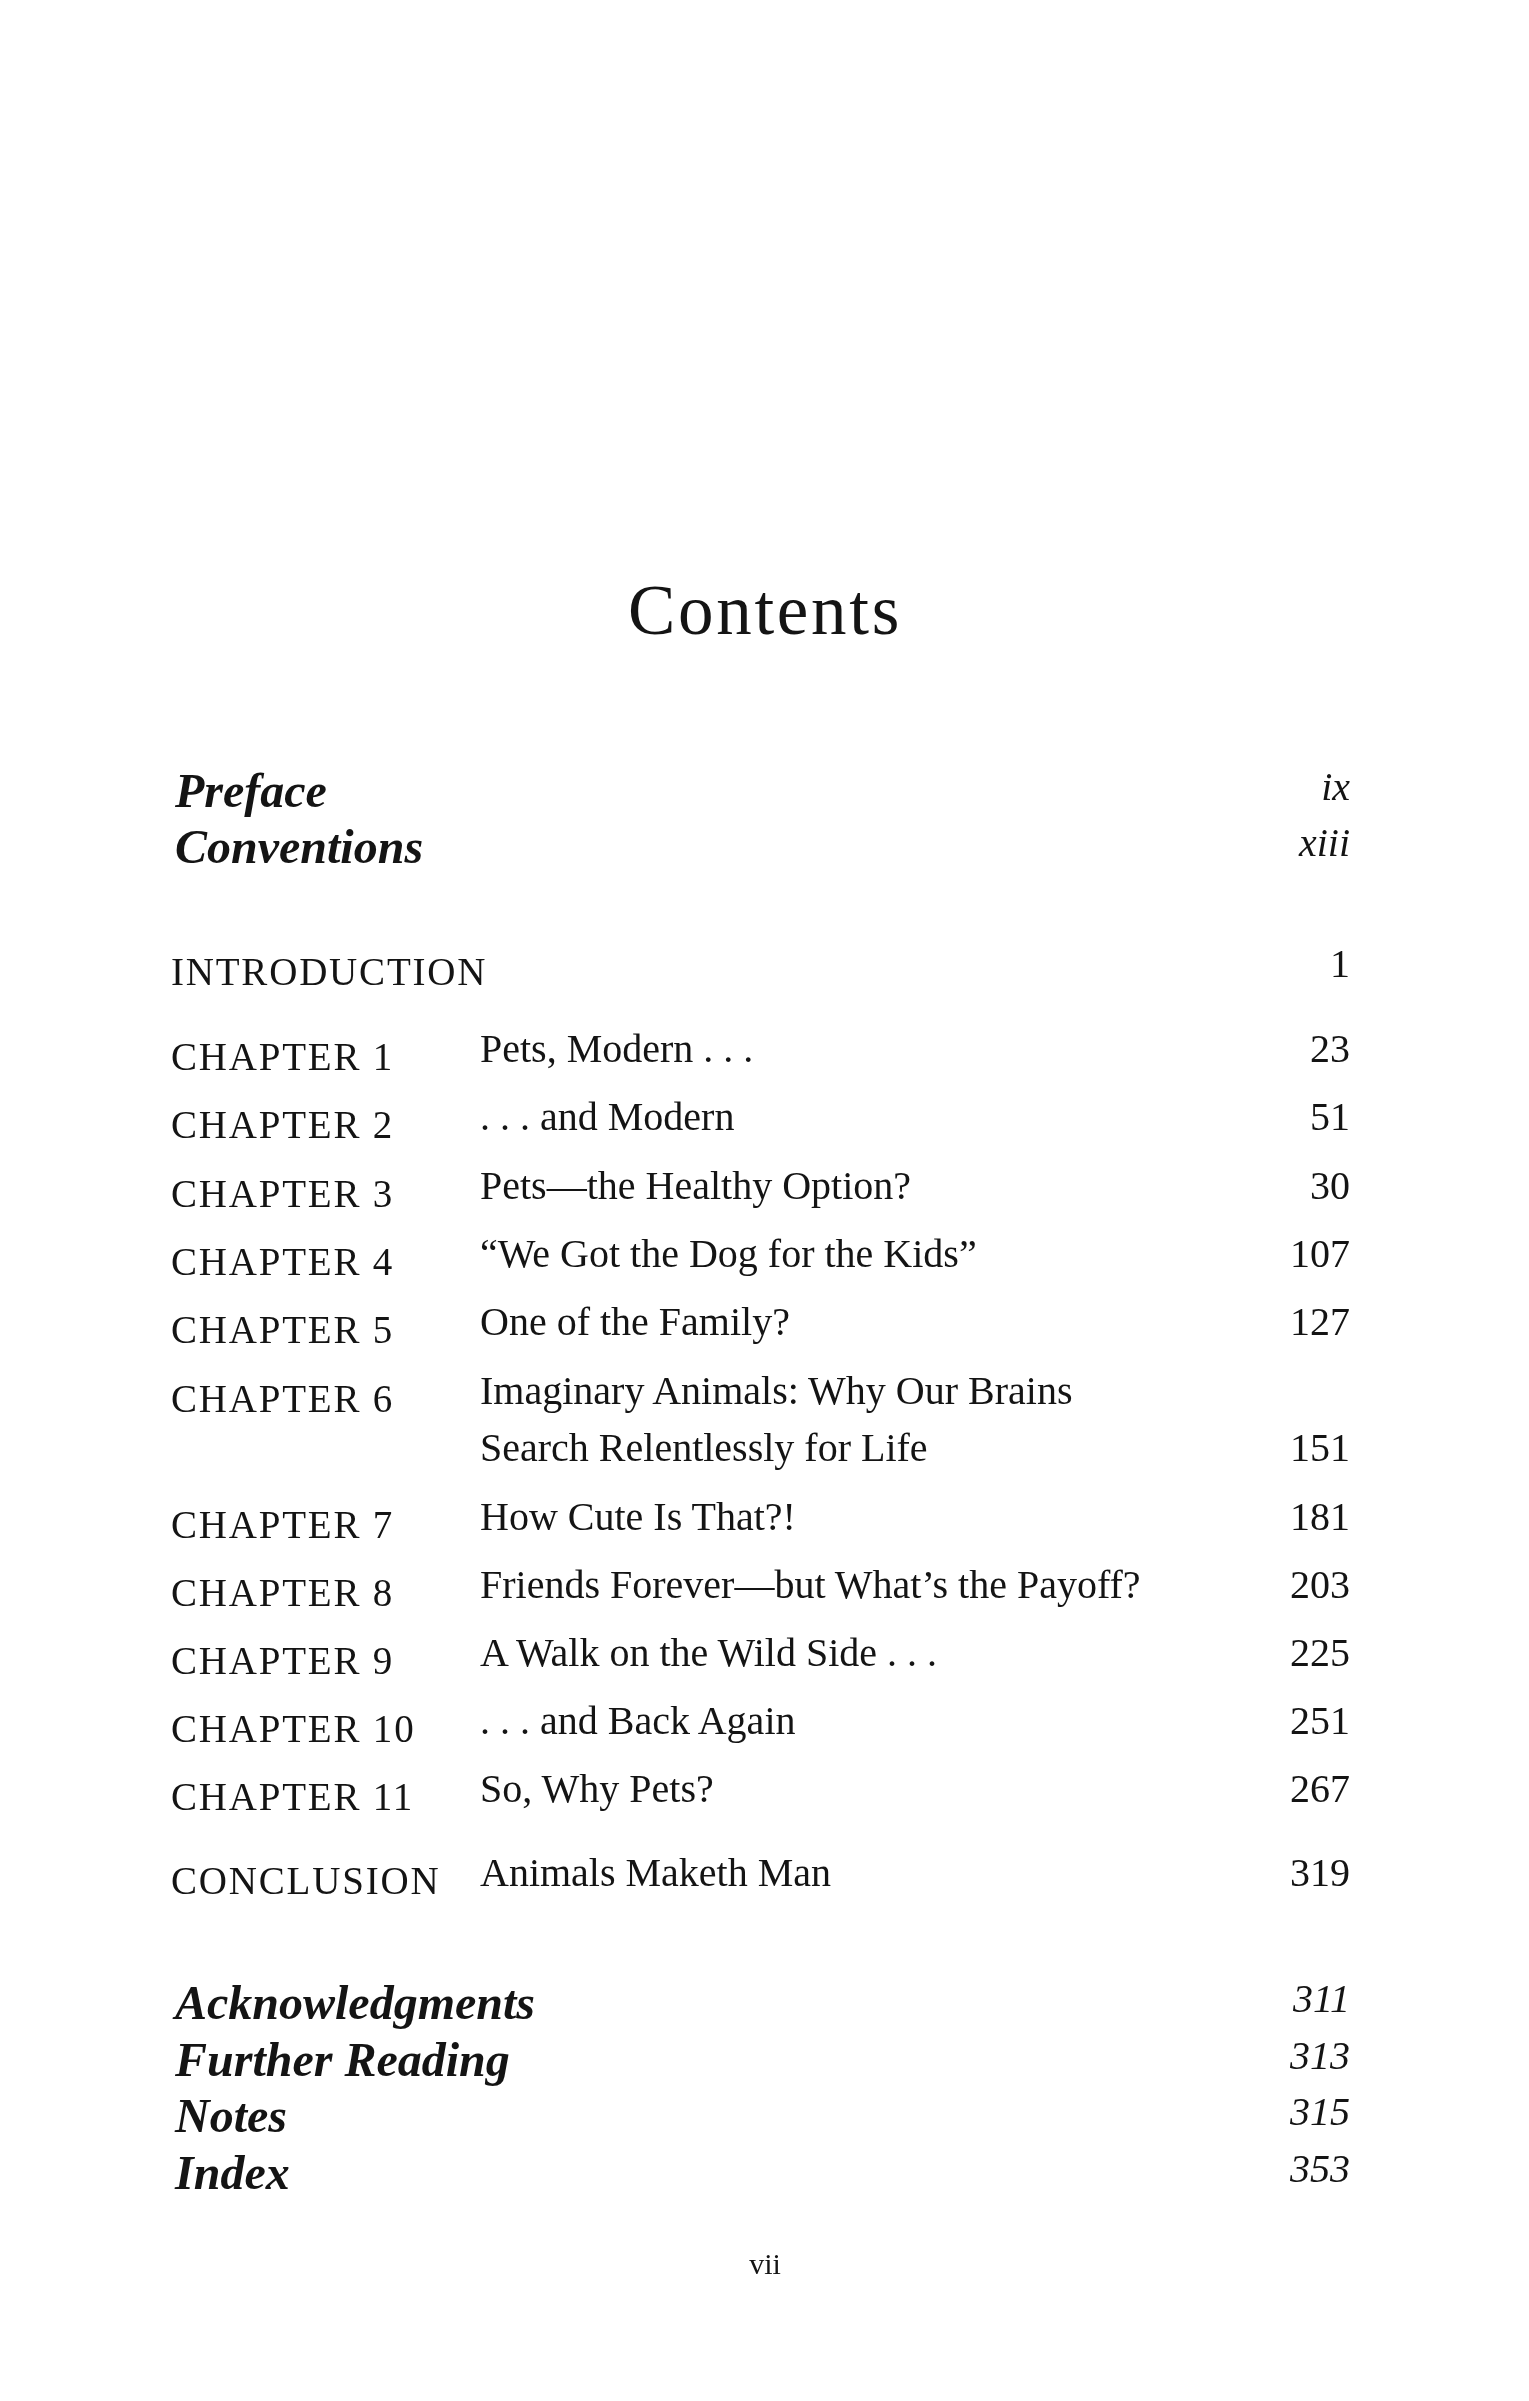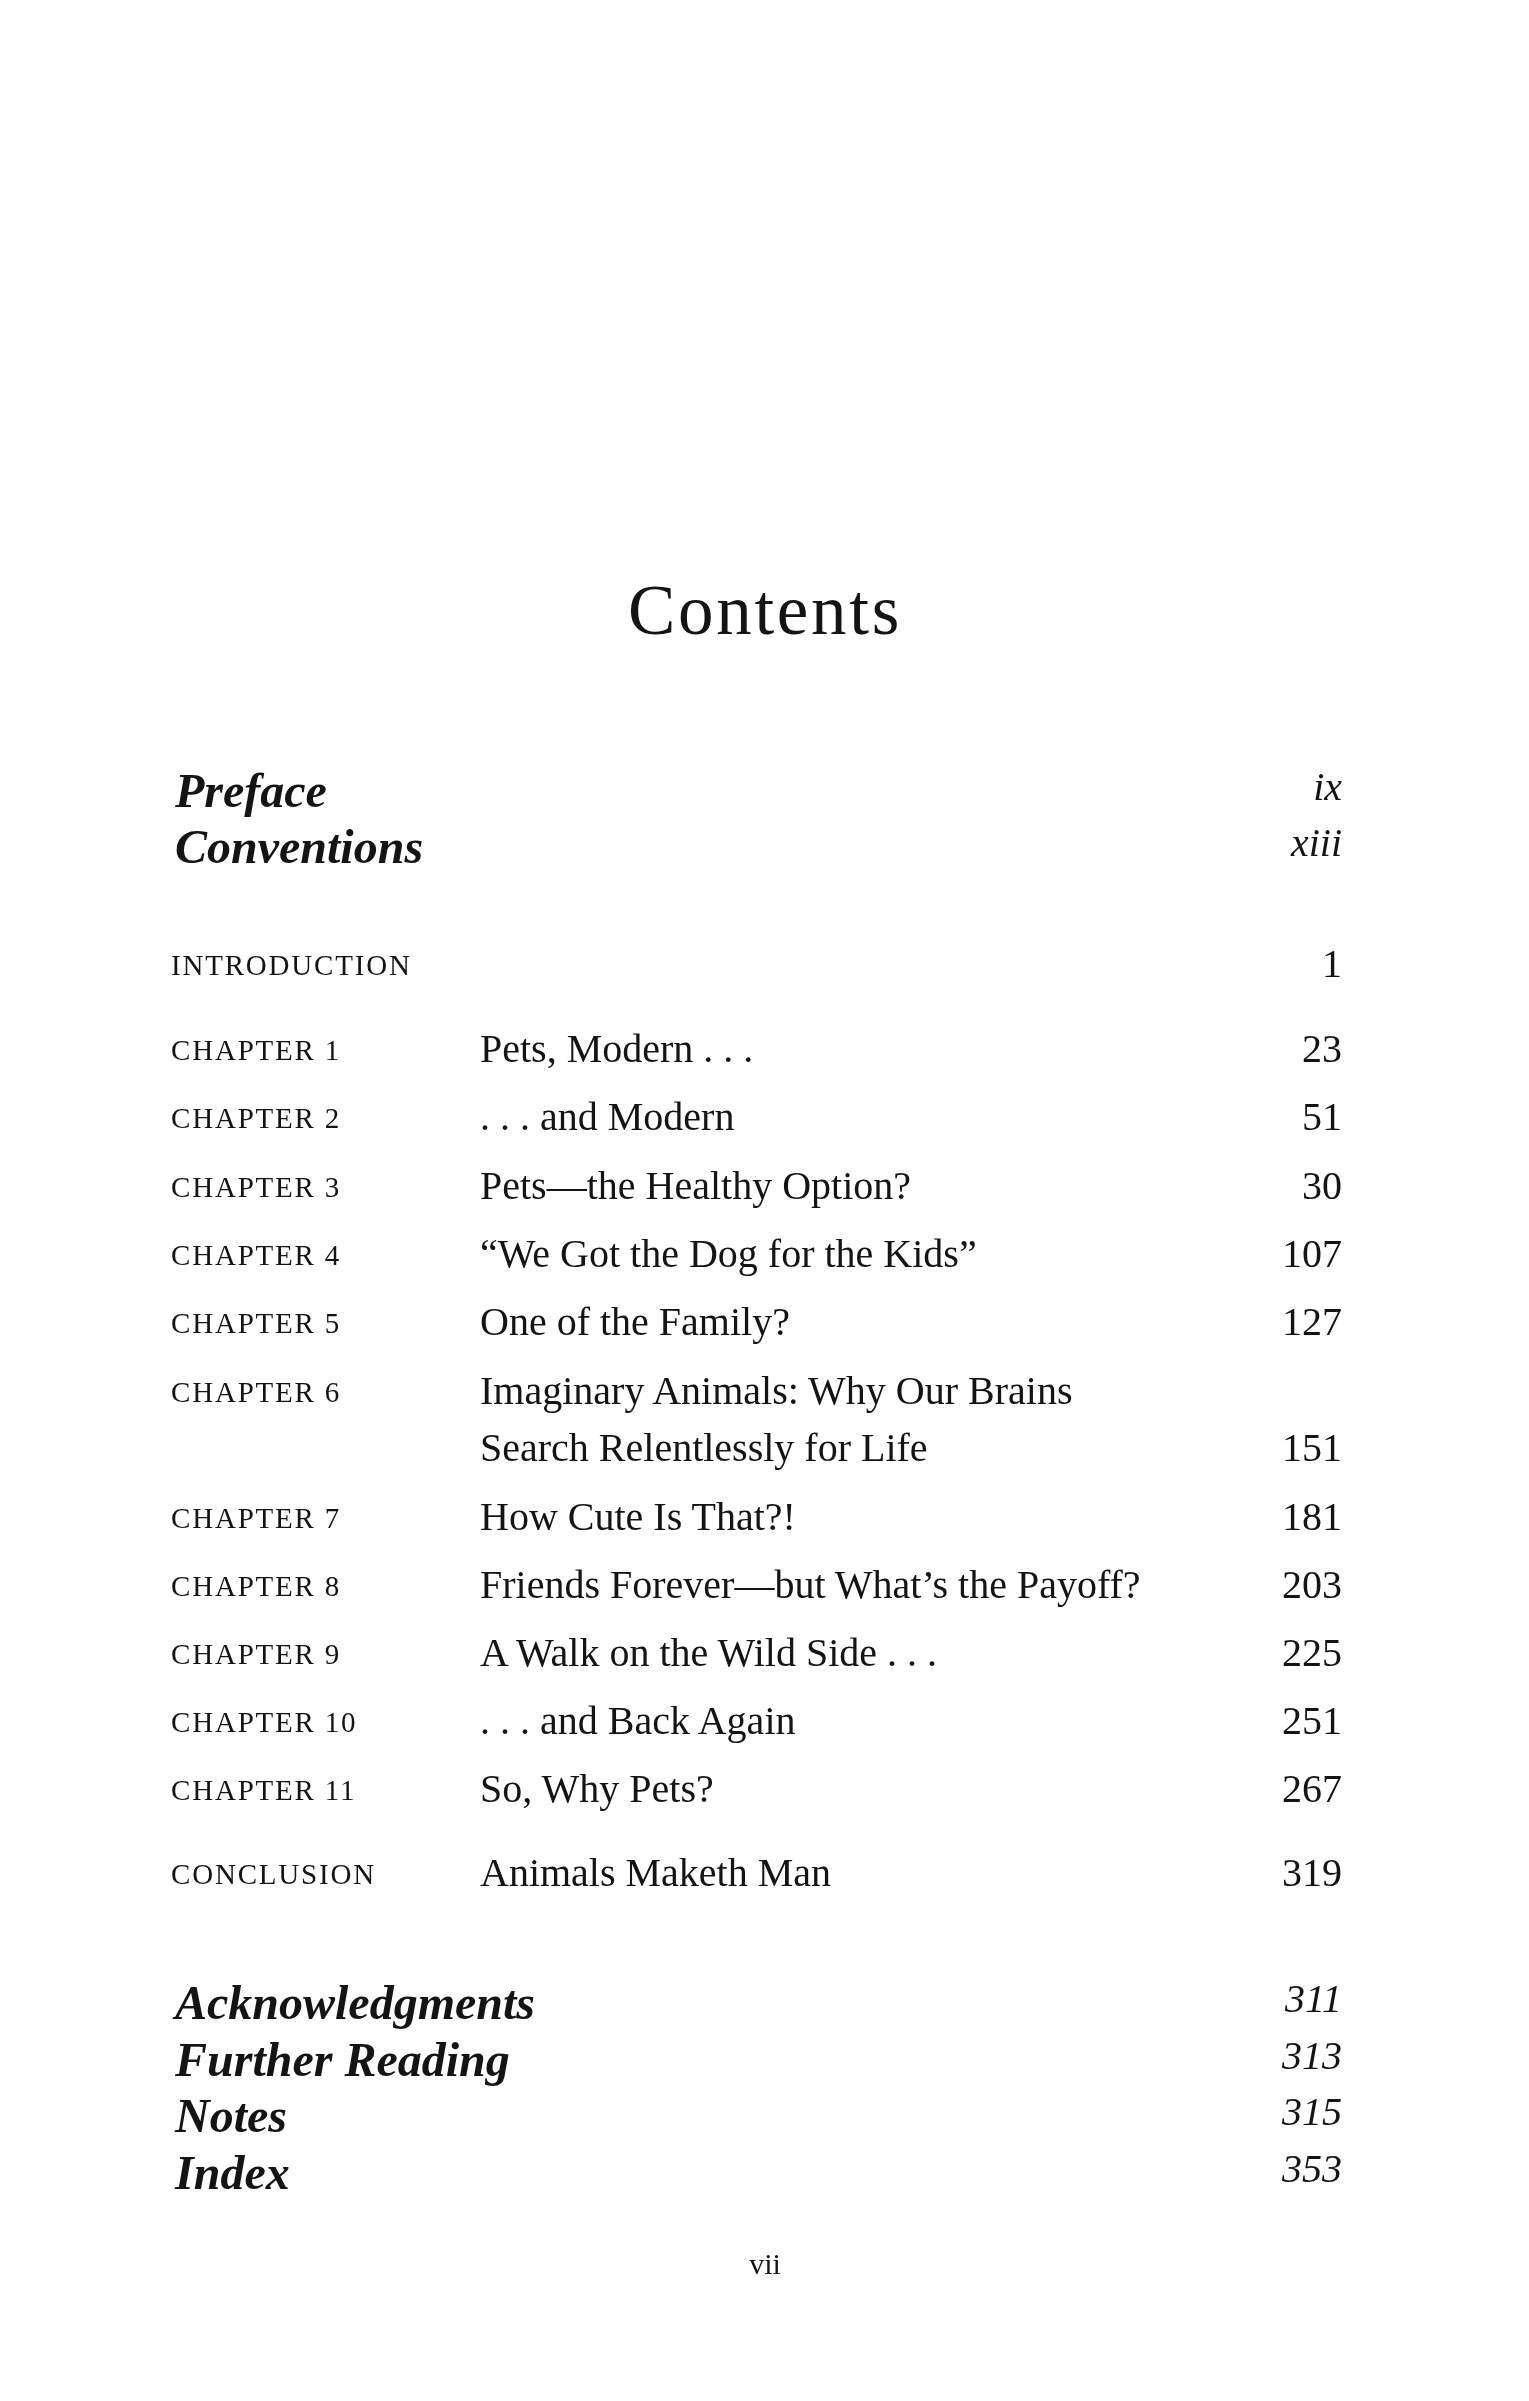--- a/index.html
+++ b/index.html
@@ -9,27 +9,27 @@
   }
   .title {
     position: absolute; left: 0; width: 1530px; top: 522px;
     text-align: center; font-size: 71px; letter-spacing: 2.7px; font-weight: normal;
   }
   .row { position: absolute; left: 0; width: 1530px; height: 53px; }
   .label-it {
     position: absolute; left: 175px; font-style: italic; font-size: 48px; font-weight: bold;
   }
   .label-sc {
-    position: absolute; left: 171px; font-size: 29px; letter-spacing: 1.8px;
+    position: absolute; left: 171px; font-size: 39px; letter-spacing: 1.8px;
   }
   .ttl {
     position: absolute; left: 480px; font-size: 40px; white-space: nowrap;
   }
   .pg {
-    position: absolute; right: 188px; font-size: 40px; text-align: right;
+    position: absolute; right: 180px; font-size: 40px; text-align: right;
   }
   .pg-it { font-style: italic; }
   .folio {
     position: absolute; left: 0; width: 1530px; top: 2247px;
     text-align: center; font-size: 30px;
   }
 </style>
 </head>
 <body>
 

